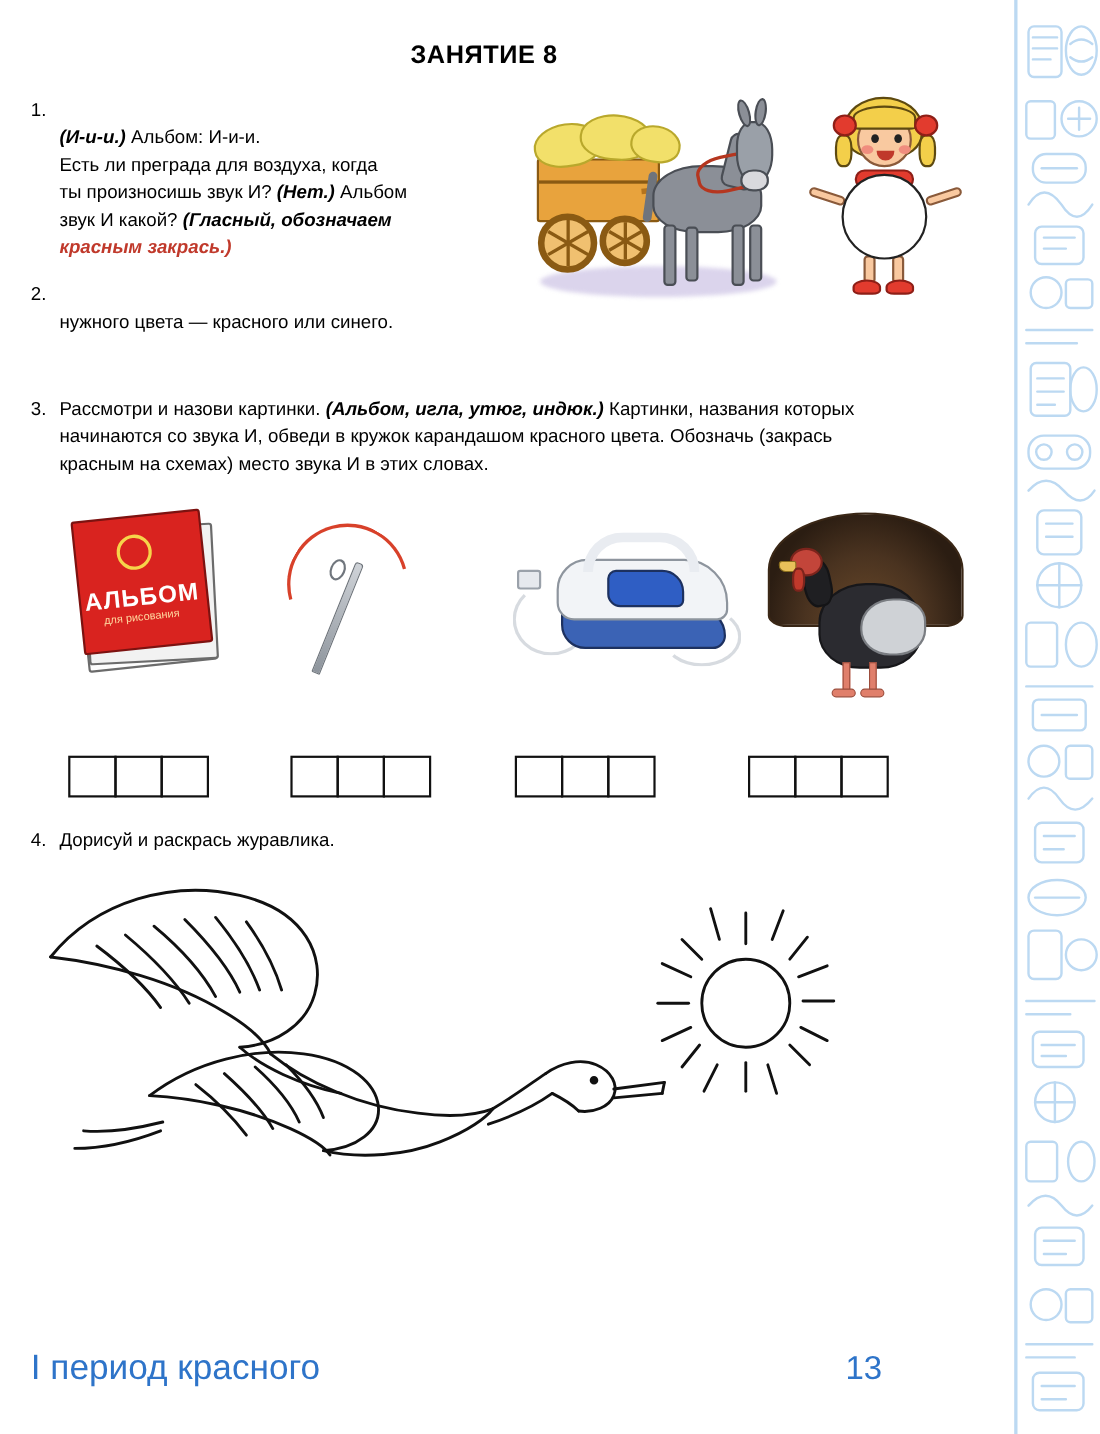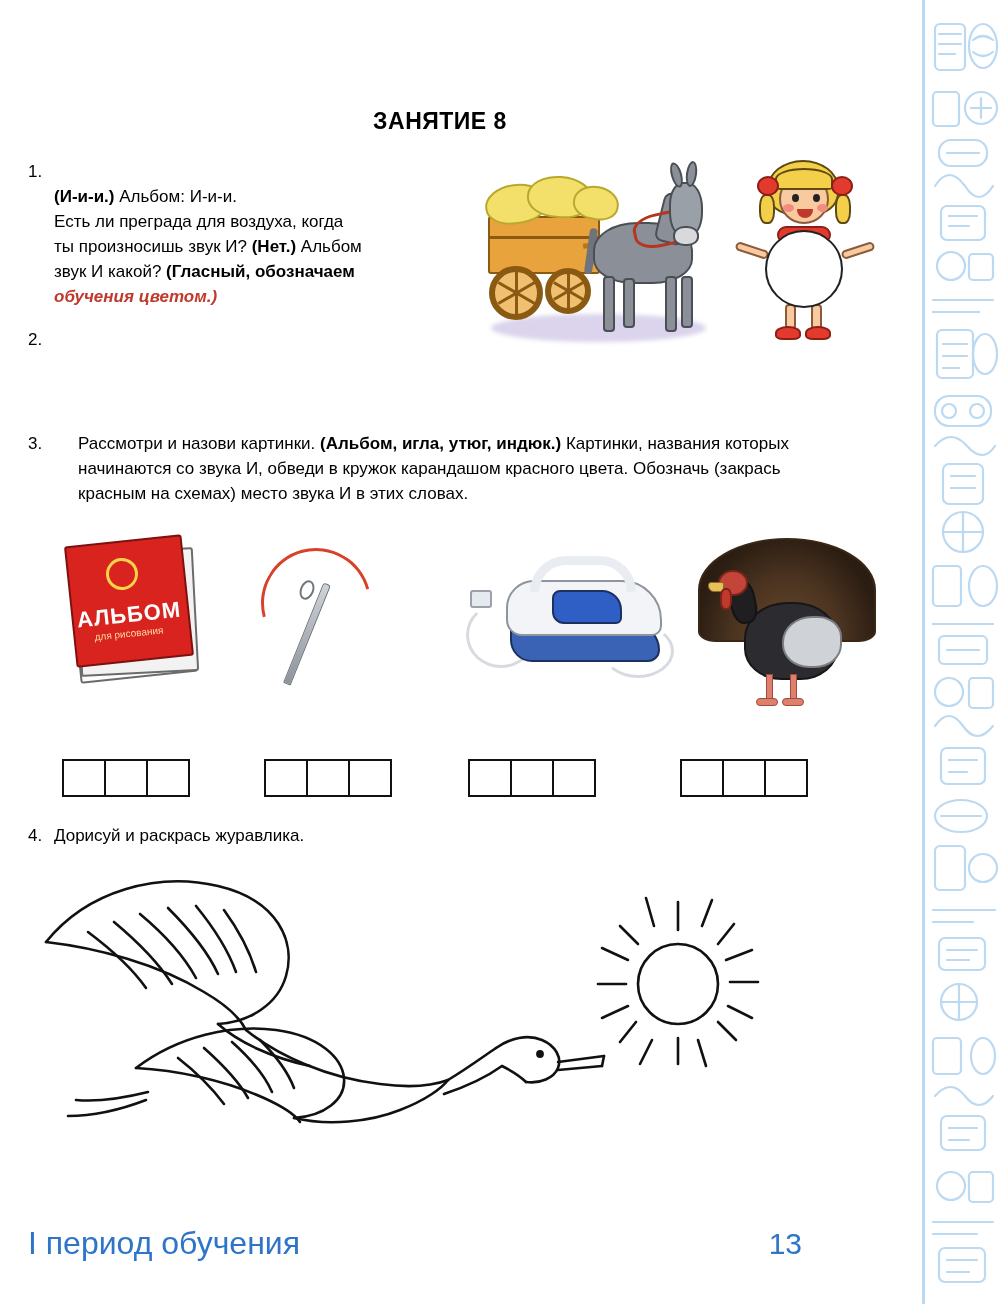--- a/index.html
+++ b/index.html
@@ -23,21 +23,21 @@
     background: #ffffff;
     border-left: 3px solid #bcd9f2;
     overflow: hidden;
   }
 
   .page {
     position: absolute;
     top: 0; left: 0;
     width: 922px;
     height: 1304px;
-    padding: 108px 40px 0 28px;
+    padding: 36px 40px 0 28px;
   }
 
   
   .title {
     text-align: center;
     font-size: 23px;
     font-weight: bold;
     letter-spacing: 0.5px;
     margin: 0 0 24px 0;
     padding-right: 30px;
@@ -54,23 +54,23 @@
     flex: 0 0 26px;
     font-size: 17px;
     line-height: 25px;
   }
   .task-body {
     font-size: 17px;
     line-height: 25px;
   }
   .task-1 .task-body { width: 400px; }
   .task-2 .task-body { width: 400px; }
-  .task-3 .task-body { width: 856px; margin-left: 24px; }
+  .task-3 .task-body { width: 856px; }
   .task-4 .task-body { width: 700px; }
-  .it { font-weight: bold; }
+  .it { font-style: italic; font-weight: bold; }
   .it-red { font-style: italic; font-weight: bold; color: #c0392b; }
 
   .top-block { position: relative; min-height: 250px; }
 
   
   .illus-top {
     position: absolute;
     top: -5px;
     left: 455px;
     width: 420px;
@@ -402,28 +402,29 @@
   <div class="top-block">
 
     <div class="task task-1">
       <div class="task-num">1.</div>
       <div class="task-body">
         <br>
         <span class="it">(И-и-и.)</span><span> Альбом: И-и-и.</span><br>
         <span>Есть ли преграда для воздуха, когда</span><br>
         <span>ты произносишь звук И? </span><span class="it">(Нет.)</span><span> Альбом</span><br>
         <span>звук И какой? </span><span class="it">(Гласный, обозначаем</span><br>
-        <span class="it-red">обучения цветом.)</span>
+        <span class="it-red">красным закрась.)</span>
       </div>
     </div>
 
     <div class="task task-2" style="margin-top:18px;">
       <div class="task-num">2.</div>
       <div class="task-body">
         <br>
+        <span>нужного цвета — красного или синего.</span>
       </div>
     </div>
 
     <div class="illus-top">
 
       <div class="donkey-scene">
         <div class="shadow-ellipse"></div>
         <div class="cart-body"></div>
         <div class="hay h1"></div>
         <div class="hay h2"></div>
@@ -617,21 +618,21 @@
         <path d="M724,146 L700,134"></path>
         <path d="M678,194 L670,168"></path>
         <path d="M612,192 L624,168"></path>
         <path d="M574,146 L600,134"></path>
         <path d="M574,76 L600,88"></path>
       </g>
     </svg>
   </div>
 
   <div class="footer">
-    <div class="period">I период обучения</div>
+    <div class="period">I период красного</div>
     <div class="page-num">13</div>
   </div>
 
 </div>
 
 <div class="margin-strip">
   <svg width="78" height="1304" viewBox="0 0 78 1304">
     <g fill="none" stroke="#bcd9f2" stroke-width="2.2" stroke-linecap="round" stroke-linejoin="round">
       <rect x="10" y="24" width="30" height="46" rx="5"></rect>
       <path d="M14,34 H36 M14,44 H36 M14,54 H30"></path>

